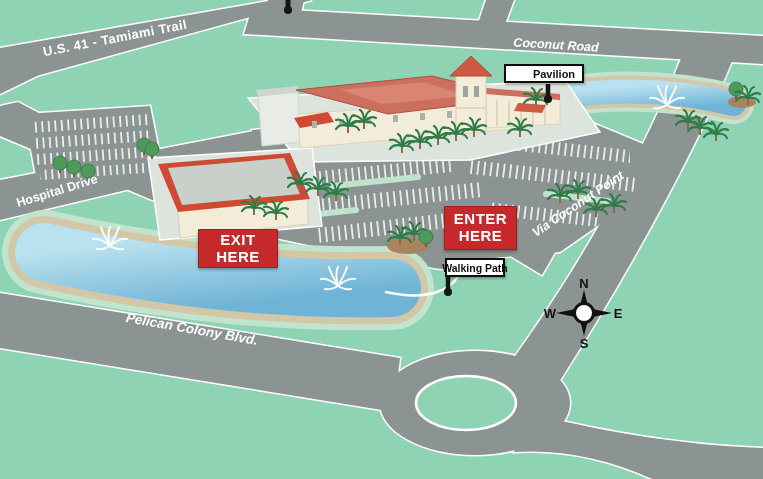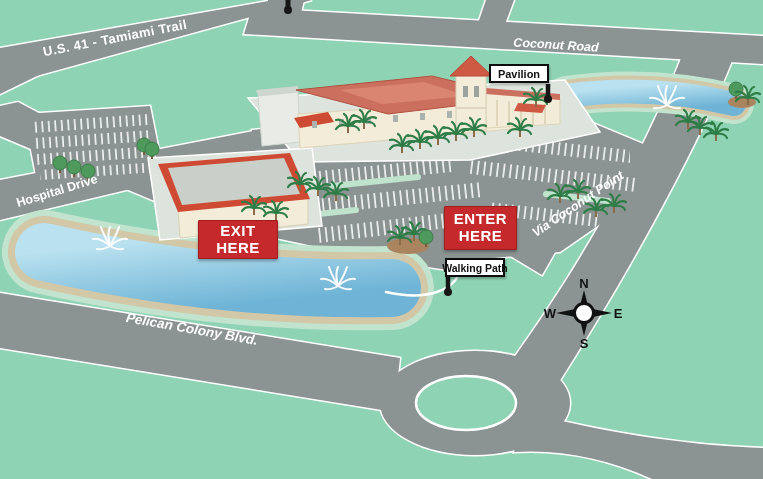--- a/index.html
+++ b/index.html
@@ -254,30 +254,30 @@
     <circle cx="288" cy="10" r="4" fill="#161616"></circle>
   </g>
 </svg>
 
 <div class="rlabel" style="left:115px;top:38px;font-size:13px;letter-spacing:.4px;transform:translate(-50%,-50%) rotate(-11deg);">U.S. 41 - Tamiami Trail</div>
 <div class="rlabel it" style="left:556px;top:45px;font-size:12.5px;transform:translate(-50%,-50%) rotate(3.5deg);">Coconut Road</div>
 <div class="rlabel" style="left:57px;top:191px;font-size:12.5px;transform:translate(-50%,-50%) rotate(-17deg);">Hospital Drive</div>
 <div class="rlabel it" style="left:578px;top:204px;font-size:12.5px;transform:translate(-50%,-50%) rotate(-34deg);">Via Coconut Point</div>
 <div class="rlabel it" style="left:192px;top:329px;font-size:13.5px;transform:translate(-50%,-50%) rotate(10deg);">Pelican Colony Blvd.</div>
 
-<div class="redsign" style="left:198px;top:220px;width:78px;height:37px;font-size:15px;">
+<div class="redsign" style="left:198px;top:229px;width:78px;height:37px;font-size:15px;">
   <div class="ln">EXIT</div>
   <div class="ln">HERE</div>
 </div>
 <div class="redsign" style="left:444px;top:206px;width:71px;height:42px;font-size:15px;">
   <div class="ln">ENTER</div>
   <div class="ln">HERE</div>
 </div>
 
-<div class="tag" style="left:489px;top:64px;width:56px;height:15px;font-size:11px;">Pavilion</div>
+<div class="tag" style="left:504px;top:64px;width:56px;height:15px;font-size:11px;padding-left:20px;">Pavilion</div>
 <div class="tag" style="left:421px;top:258px;width:56px;height:15px;font-size:10.5px;margin-left:24px;">Walking Path</div>
 
 <span class="cletter" style="left:584px;top:283px;">N</span>
 <span class="cletter" style="left:584px;top:343px;">S</span>
 <span class="cletter" style="left:550px;top:313px;">W</span>
 <span class="cletter" style="left:618px;top:313px;">E</span>
 
 </div>
 
 </body></html>

